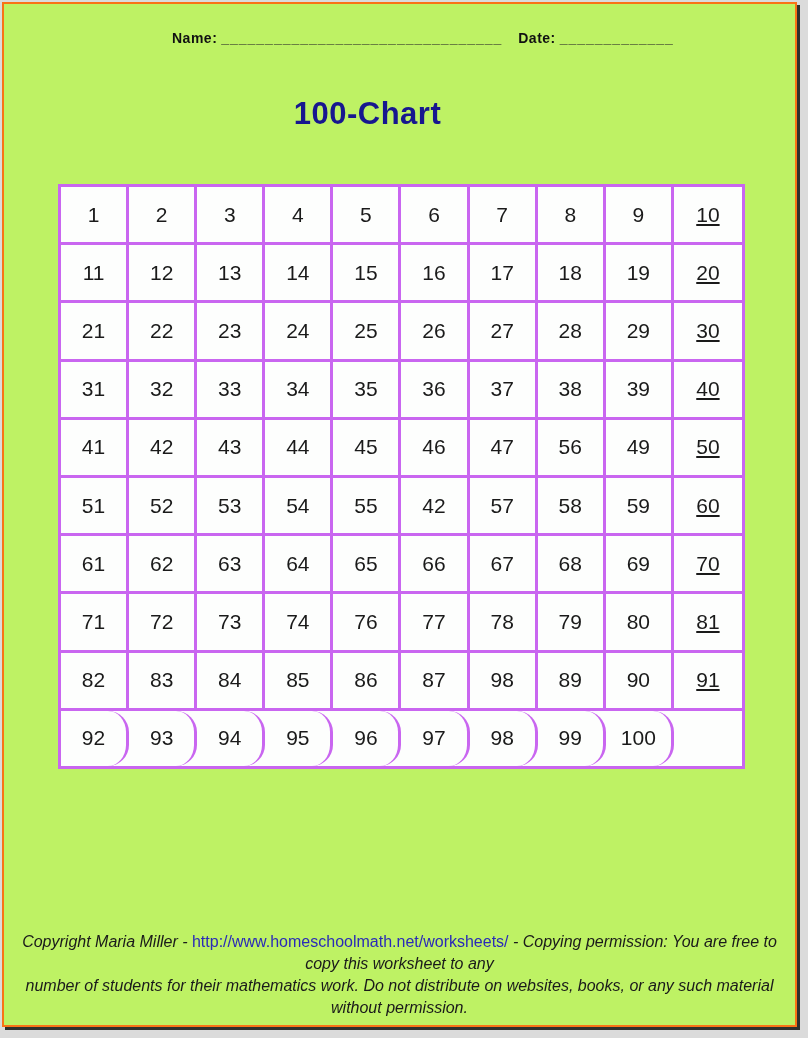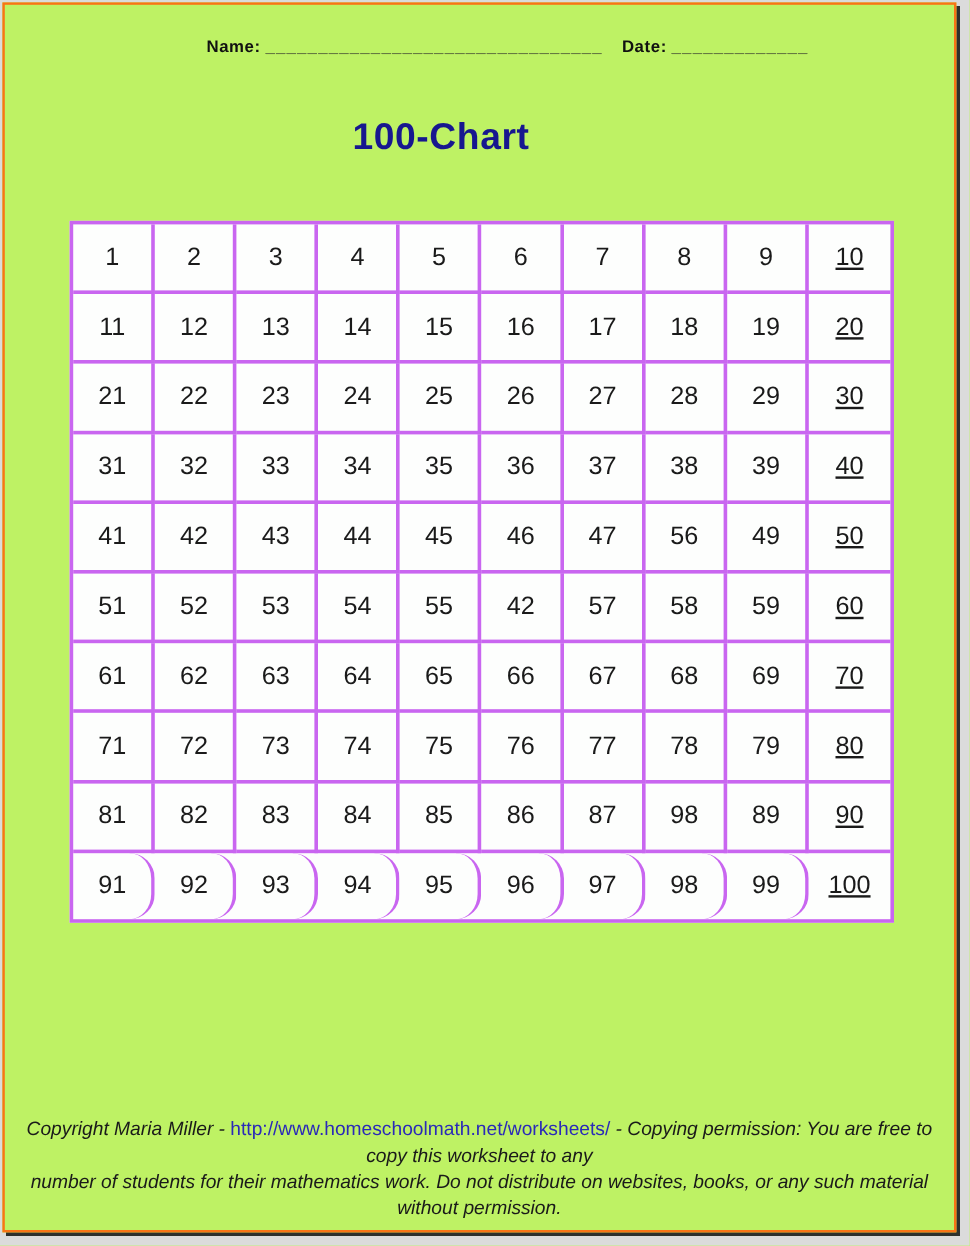--- a/index.html
+++ b/index.html
@@ -143,21 +143,20 @@
       <div class="cell">65</div>
       <div class="cell">66</div>
       <div class="cell">67</div>
       <div class="cell">68</div>
       <div class="cell">69</div>
       <div class="cell">70</div>
       <div class="cell">71</div>
       <div class="cell">72</div>
       <div class="cell">73</div>
       <div class="cell">74</div>
-      <div class="cell">75</div>
       <div class="cell">76</div>
       <div class="cell">77</div>
       <div class="cell">78</div>
       <div class="cell">79</div>
       <div class="cell">80</div>
       <div class="cell">81</div>
       <div class="cell">82</div>
       <div class="cell">83</div>
       <div class="cell">84</div>
       <div class="cell">85</div>

